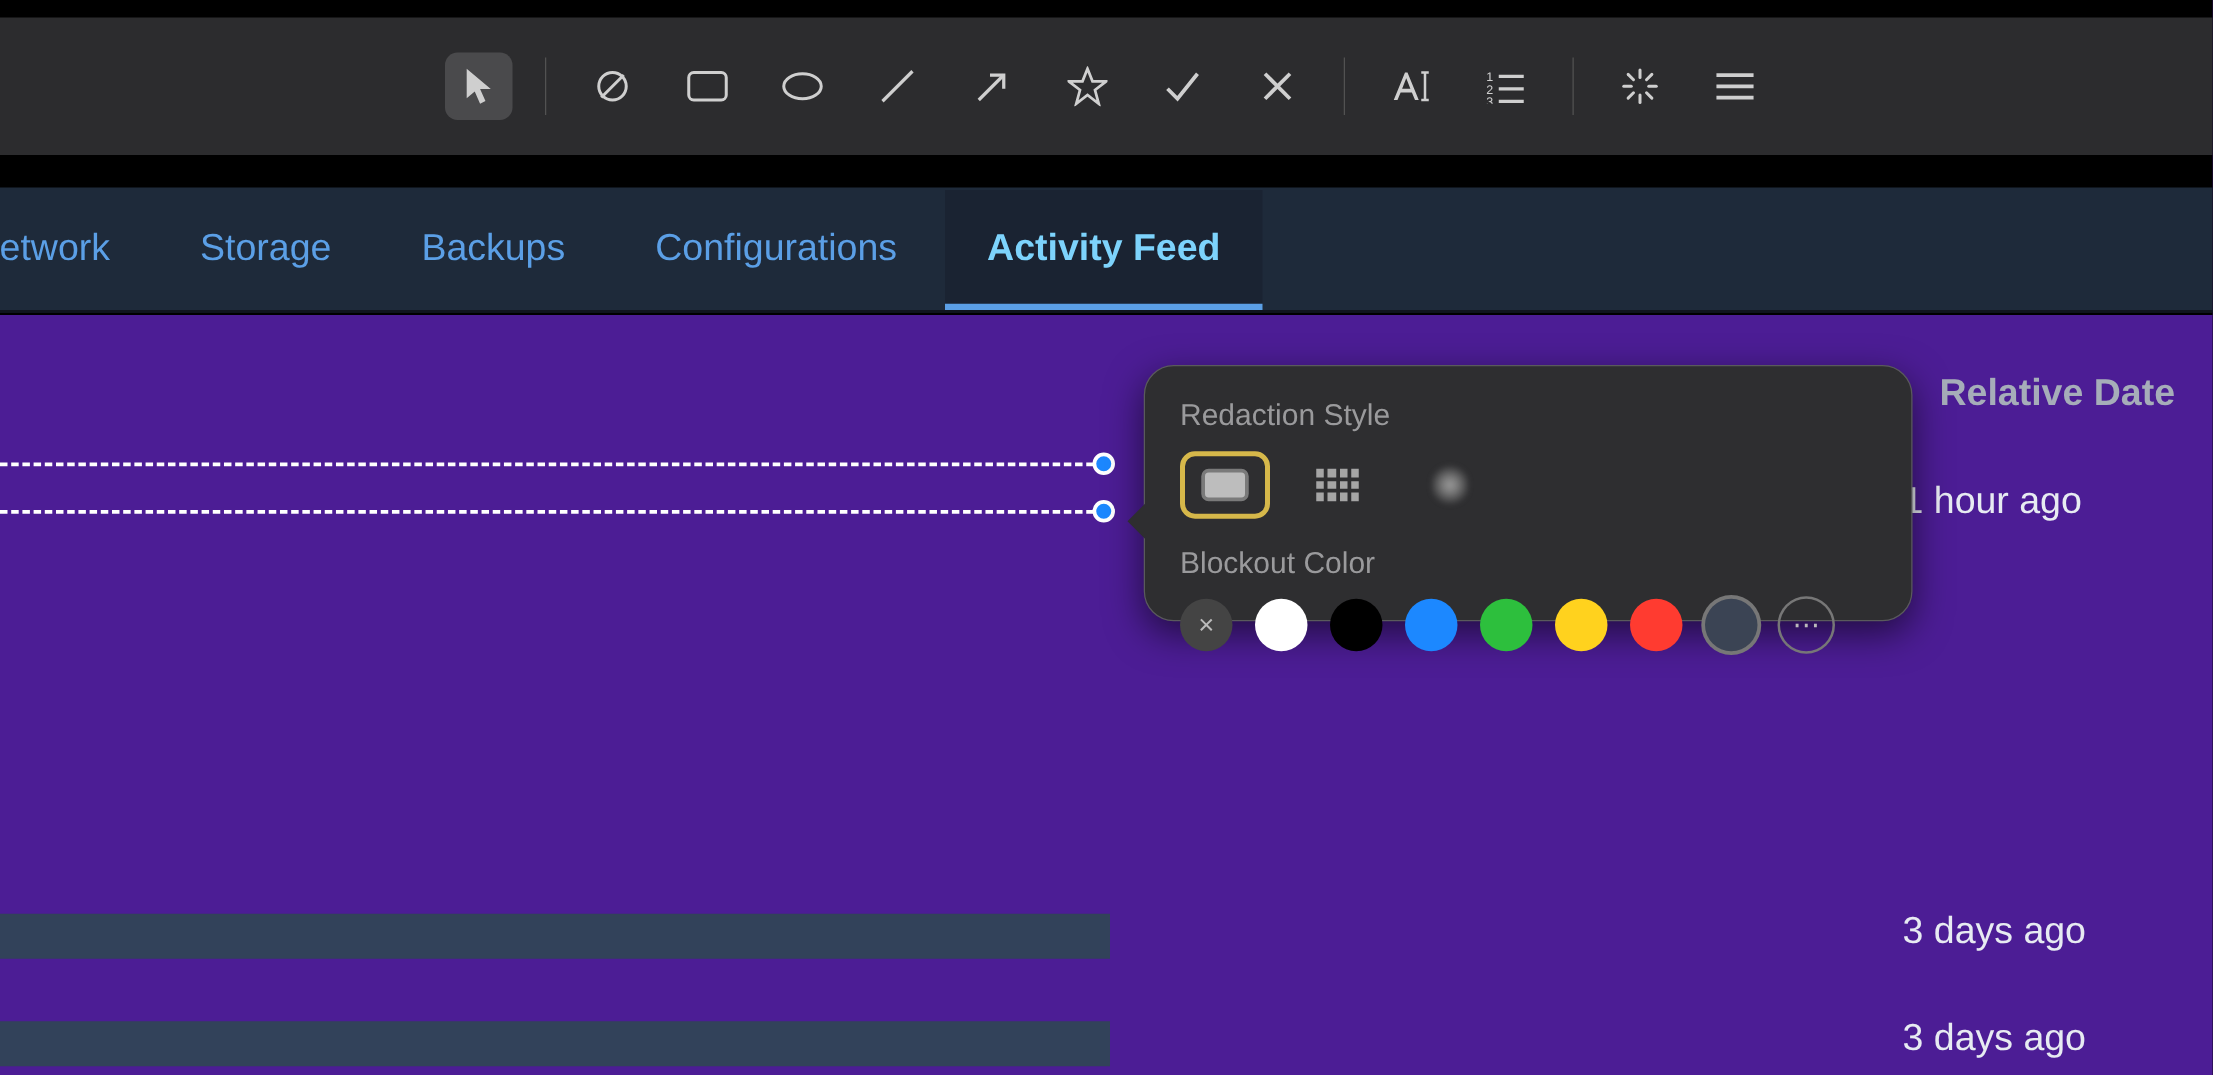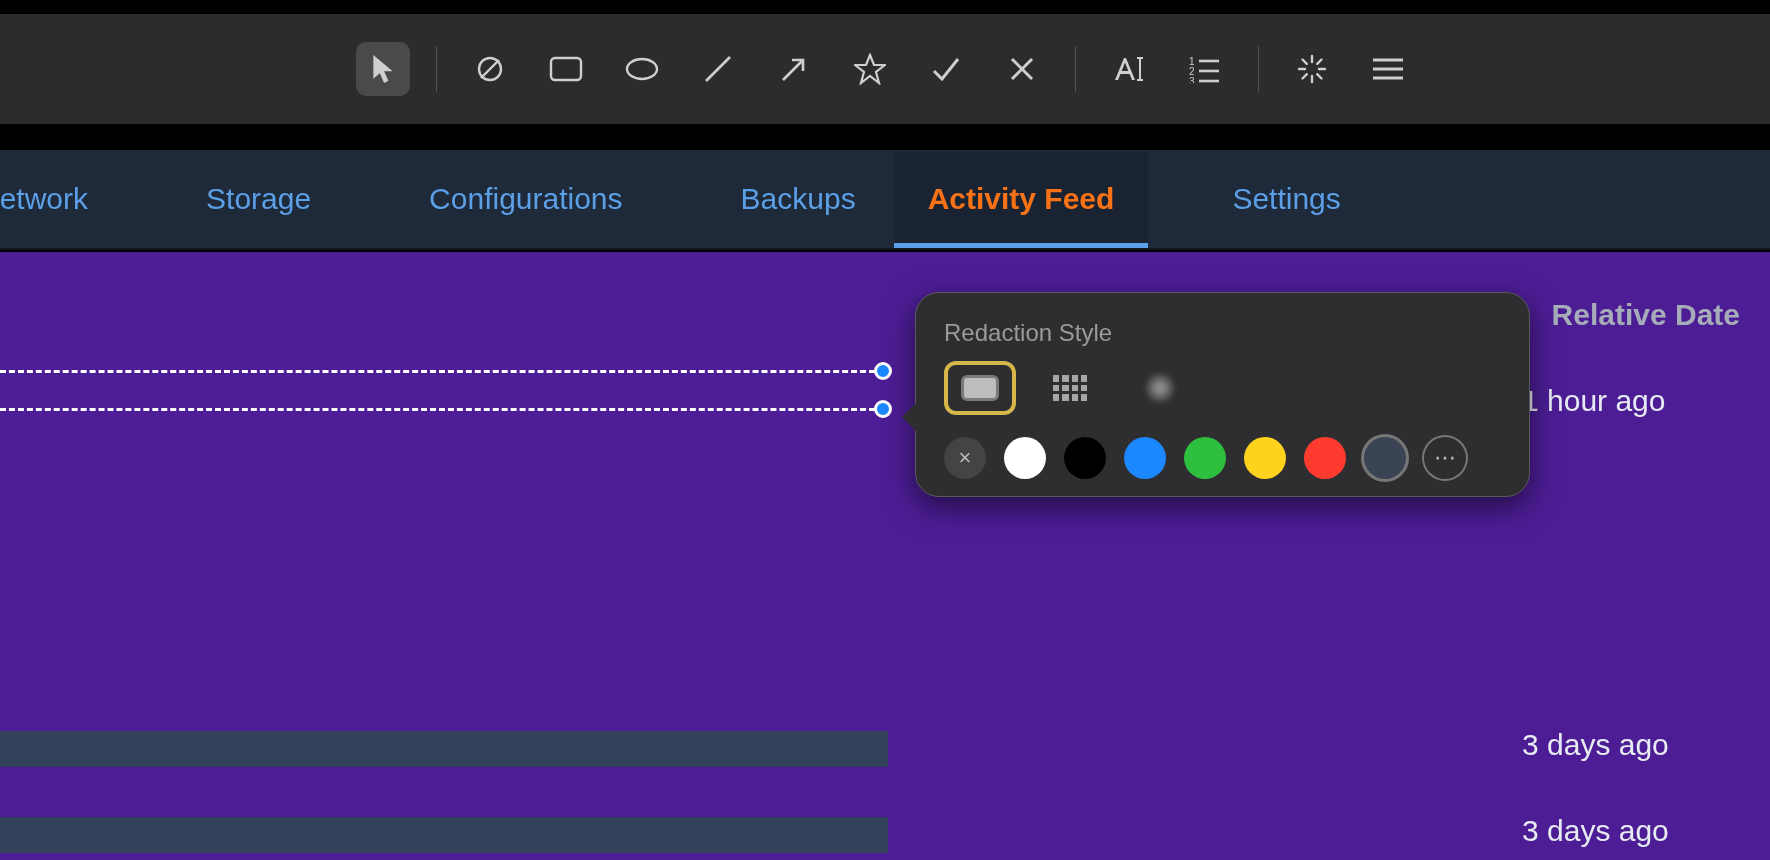--- a/index.html
+++ b/index.html
@@ -59,27 +59,26 @@
     gap: 72px;
     padding-left: 0;
     border-bottom: 2px solid #10151e;
   }
   .tabnav .tab {
     font-size: 30px;
     color: #5b9fe6;
     cursor: pointer;
     padding: 30px 0;
     white-space: nowrap;
-    margin-left: 46px;
   }
   .tabnav .tab.first {
     margin-left: -22px; 
   }
   .tabnav .tab.active {
-    color: #f97316;
+    color: #7dd3fc;
     font-weight: 600;
     position: relative;
     background: #1a2332;
     padding-left: 34px;
     padding-right: 34px;
     margin-left: -34px;
     margin-right: -34px;
   }
   .tabnav .tab.active::after {
     content: "";
@@ -322,24 +321,23 @@
         <line x1="0" y1="3" x2="30" y2="3"></line>
         <line x1="0" y1="12" x2="30" y2="12"></line>
         <line x1="0" y1="21" x2="30" y2="21"></line>
       </svg>
     </div>
   </div>
 
 <div class="tabnav" id="tabnav">
     <div class="tab first">Network</div>
     <div class="tab">Storage</div>
+    <div class="tab">Backups</div>
     <div class="tab">Configurations</div>
-    <div class="tab">Backups</div>
     <div class="tab active">Activity Feed</div>
-    <div class="tab">Settings</div>
   </div>
 
 <div class="listarea" id="listarea">
   <div class="headerrow">Relative Date</div>
 <div class="row" style="top: 110px;">
       <div class="sel-top" style="top: 8px;"></div>
       <div class="sel-bot" style="top: 46px;"></div>
       <div class="handle" style="left: 874px; top: 0px;"></div>
       <div class="handle" style="left: 874px; top: 38px;"></div>
       <div class="date">1 hour ago</div>
@@ -373,20 +371,21 @@
           <i></i>
           <i></i>
           <i></i>
           <i></i>
         </div>
       </div>
       <div class="style-btn">
         <div class="style-blur"></div>
       </div>
     </div>
+  <div class="pop-label">Blockout Color</div>
   <div class="color-row" id="color-row">
       <div class="swatch clear">×</div>
       <div class="swatch" style="background: rgb(255, 255, 255);"></div>
       <div class="swatch" style="background: rgb(0, 0, 0);"></div>
       <div class="swatch" style="background: rgb(28, 136, 255);"></div>
       <div class="swatch" style="background: rgb(45, 191, 61);"></div>
       <div class="swatch" style="background: rgb(255, 210, 30);"></div>
       <div class="swatch" style="background: rgb(255, 59, 48);"></div>
       <div class="swatch ring empty" style="background: rgb(59, 68, 84);"></div>
       <div class="swatch more">⋯</div>

